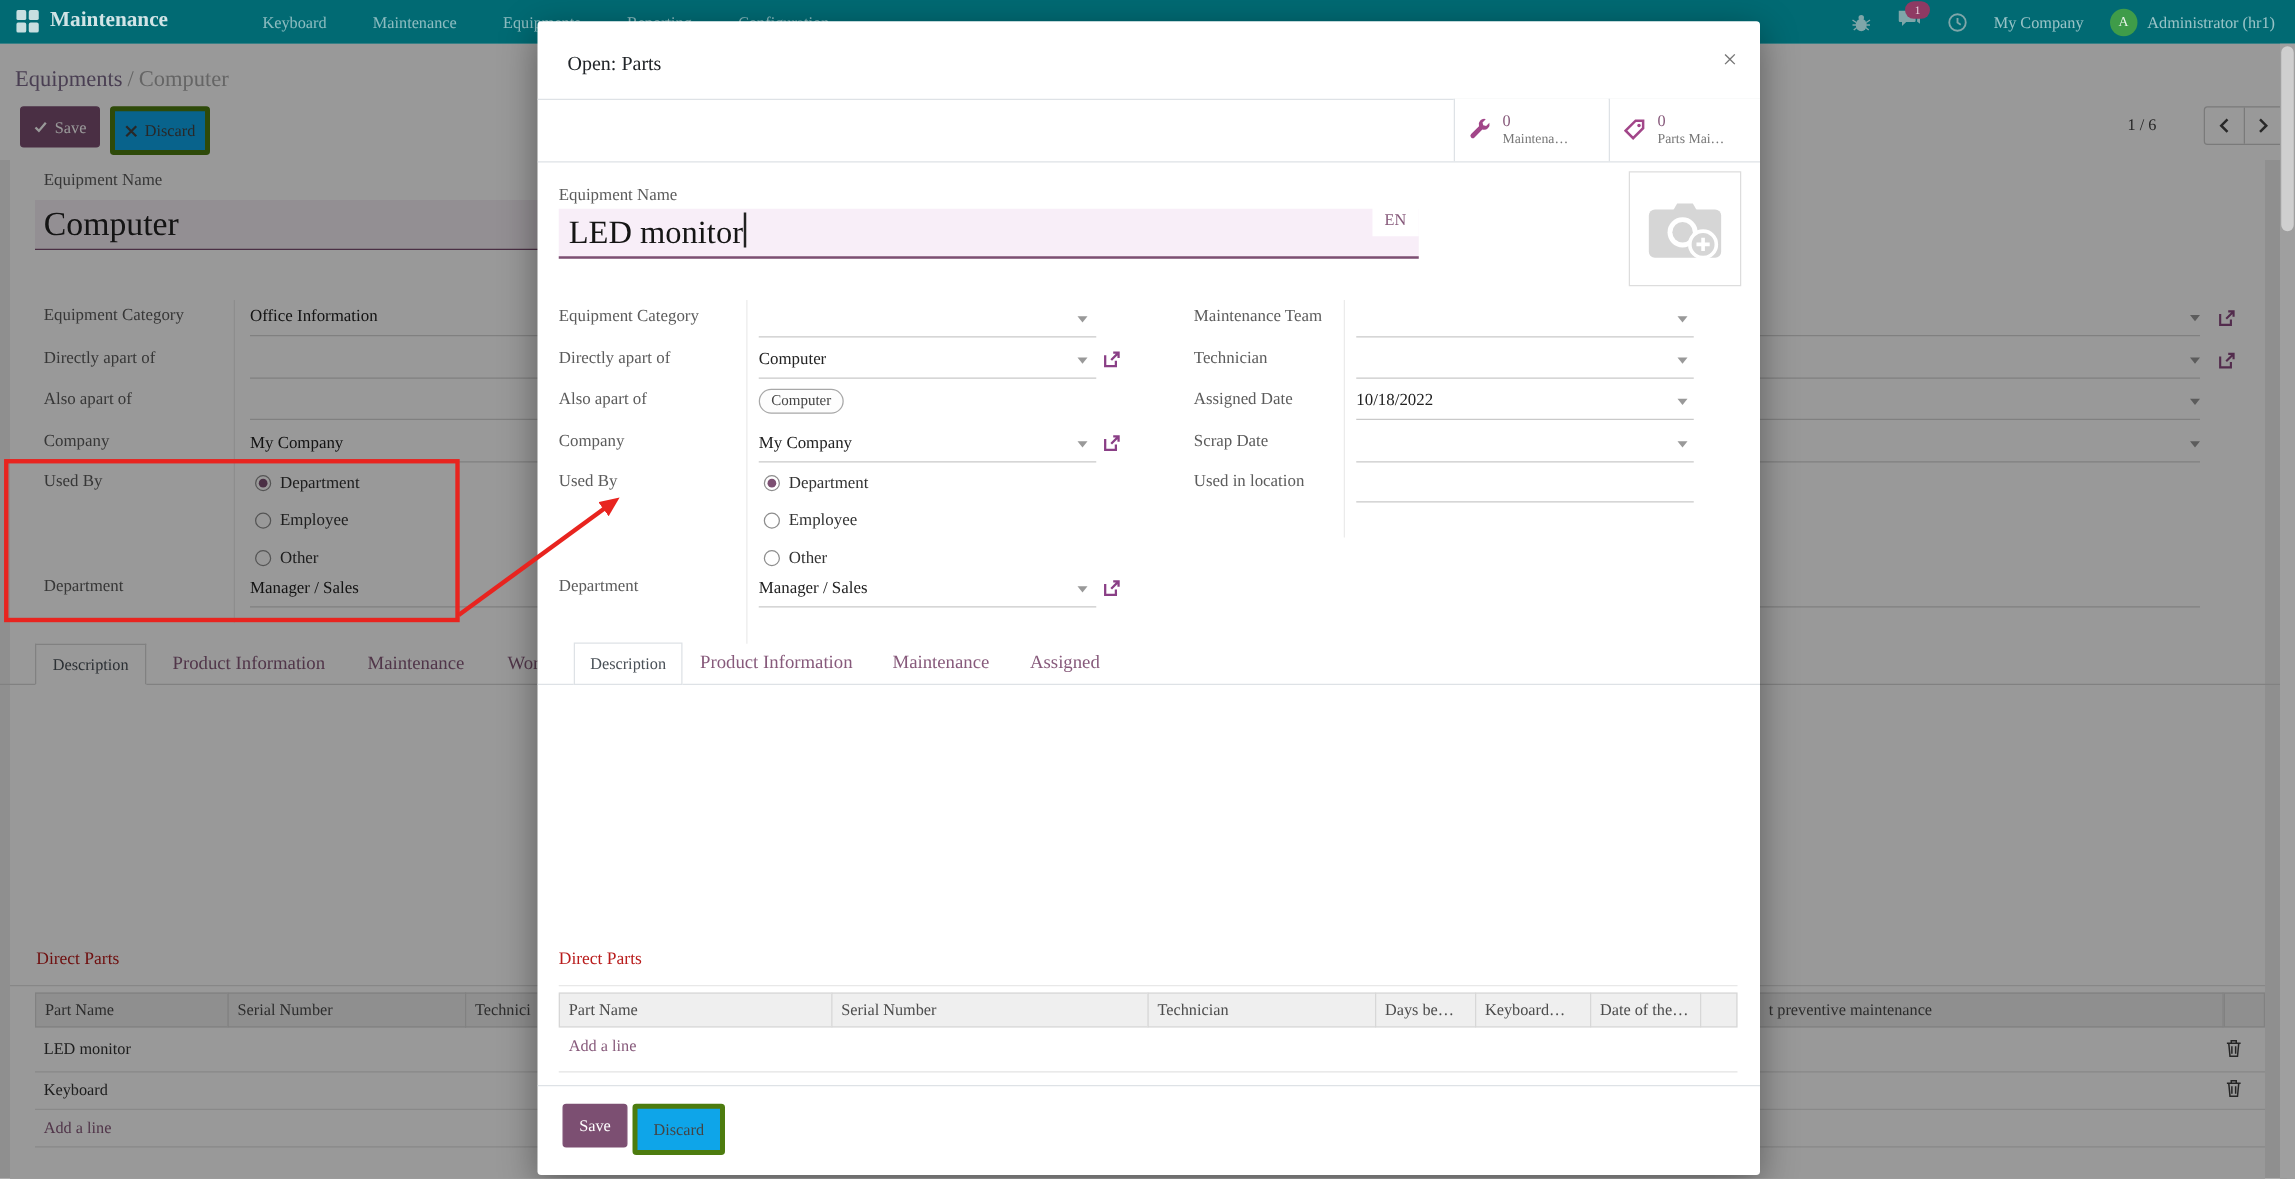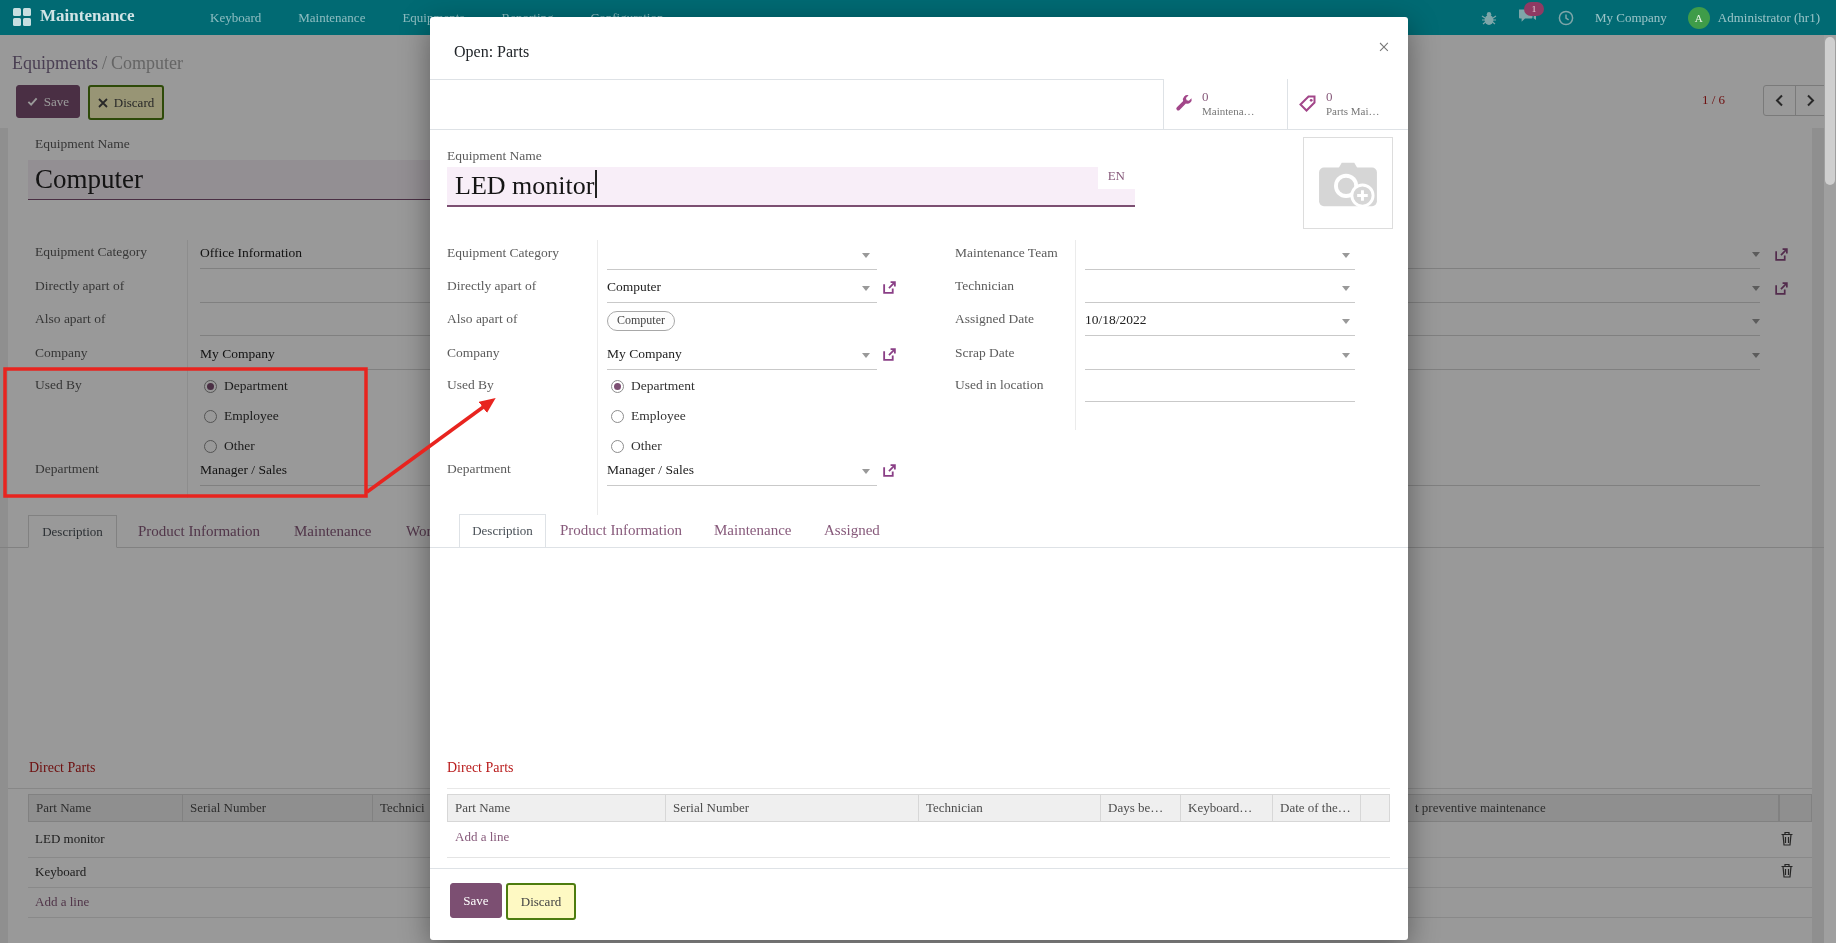--- a/index.html
+++ b/index.html
@@ -20,21 +20,21 @@
   .avatar{width:22px;height:22px;border-radius:50%;background:#3f9c49;color:#eaf5ea;font-size:11px;
           display:flex;align-items:center;justify-content:center;}
   .badge{position:absolute;right:-7px;top:-6px;min-width:14px;height:14px;border-radius:8px;background:#8f3a63;
          color:#e9d7e0;font-size:9px;display:flex;align-items:center;justify-content:center;padding:0 3px;}
 
   
   .crumb-parent{font-size:18px;color:#7c6a8a;}
   .crumb-sep,.crumb-current{font-size:18px;color:#a9a9a9;}
   .btn{display:inline-flex;align-items:center;justify-content:center;gap:6px;font-size:13px;border-radius:3px;cursor:pointer;}
   .btn-primary{background:#7c4f72;color:#fff;border:1px solid #7c4f72;}
-  .btn-secondary{background:#fef9c3;color:#444;border:2px solid #4d7c0f;justify-content:center;}
+  .btn-secondary{background:#0ea5e9;color:#444;border:4px solid #4d7c0f;justify-content:center;}
   .lbl{font-size:13.5px;color:#5c5c5c;white-space:nowrap;}
   .val{font-size:13.5px;color:#222;white-space:nowrap;}
   .caret{position:absolute;width:0;height:0;border-left:4px solid transparent;border-right:4px solid transparent;
          border-top:5px solid #999;}
   .rad{width:13px;height:13px;border:1px solid #8d8d8d;border-radius:50%;background:#fff;display:inline-block;box-sizing:border-box;}
   .rad.sel::after{content:"";display:block;width:7px;height:7px;margin:2px;border-radius:50%;background:#7c4f72;}
   .radio-row{position:absolute;display:flex;align-items:center;gap:7px;}
   .radio-lbl{font-size:13.5px;color:#333;}
   .tag-pill{display:inline-block;font-size:12px;color:#444;border:1px solid #a8a8a8;border-radius:10px;padding:1px 9px 2px;background:#fdfdfd;}
   .tab-active{position:absolute;background:#fff;border:1px solid #d8d8d8;border-bottom:1px solid #fff;
@@ -126,21 +126,21 @@
         <path d="M1.5 6.5l3 3 6-7" fill="none" stroke="#fff" stroke-width="2"></path>
       </svg>
       <span>Save</span>
     </div>
     <div class="btn btn-secondary abs" style="left:88px;top:85px;width:72px;height:31px;">
       <svg width="10" height="10" viewBox="0 0 10 10">
         <path d="M1 1l8 8M9 1l-8 8" stroke="#444" stroke-width="1.8"></path>
       </svg>
       <span>Discard</span>
     </div>
-    <div class="abs" style="left:1702px;top:92px;font-size:13px;color:#b91c1c;">1 / 6</div>
+    <div class="abs" style="left:1702px;top:92px;font-size:13px;color:#404040;">1 / 6</div>
     <div class="abs" style="left:1763px;top:85px;width:64px;height:31px;border:1px solid #ccc;border-radius:3px;background:#fff;display:flex;box-sizing:border-box;">
       <div style="flex:1;display:flex;align-items:center;justify-content:center;border-right:1px solid #ccc;">
         <svg width="9" height="13" viewBox="0 0 9 13">
             <path d="M7 1.5L2 6.5l5 5" fill="none" stroke="#444" stroke-width="2"></path>
           </svg>
       </div>
       <div style="flex:1;display:flex;align-items:center;justify-content:center;">
         <svg width="9" height="13" viewBox="0 0 9 13">
             <path d="M2 1.5l5 5-5 5" fill="none" stroke="#444" stroke-width="2"></path>
           </svg>

